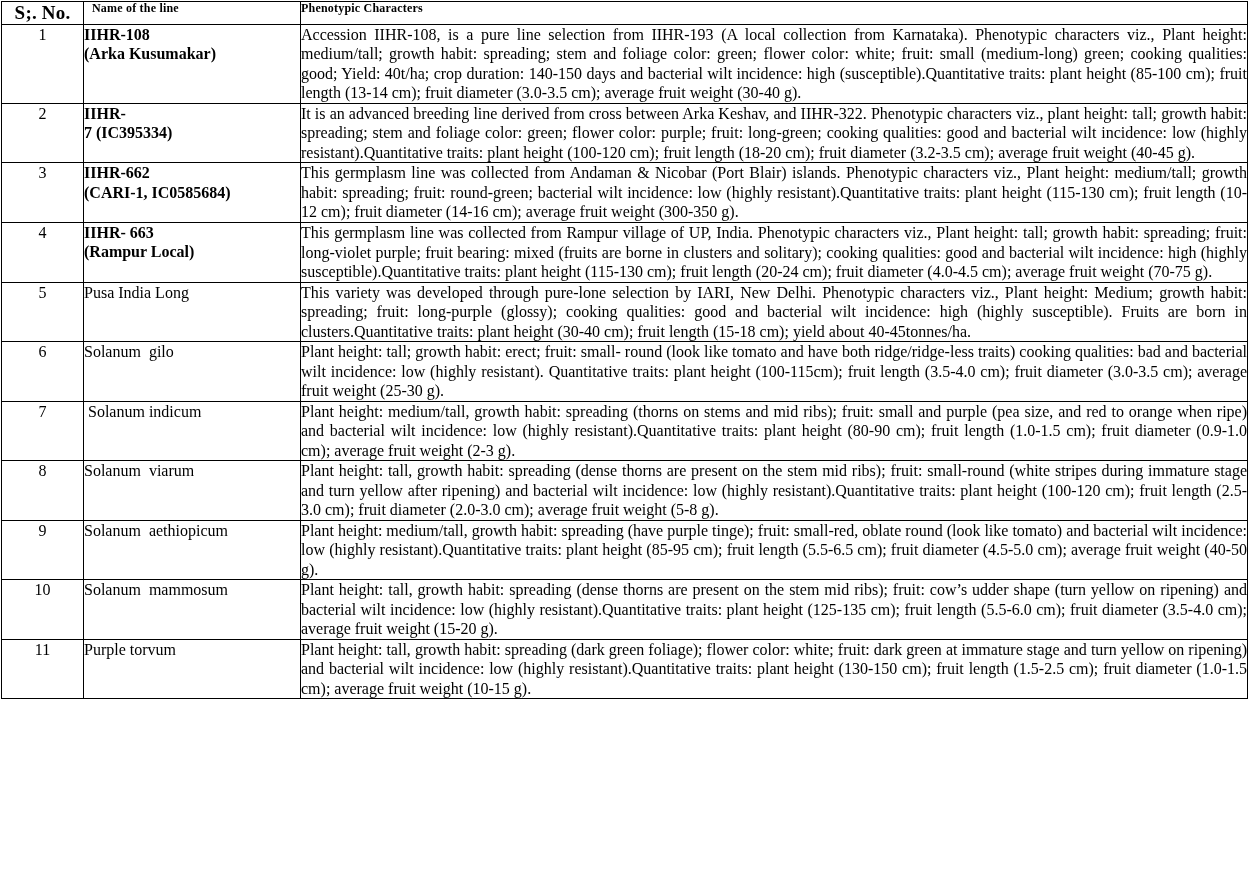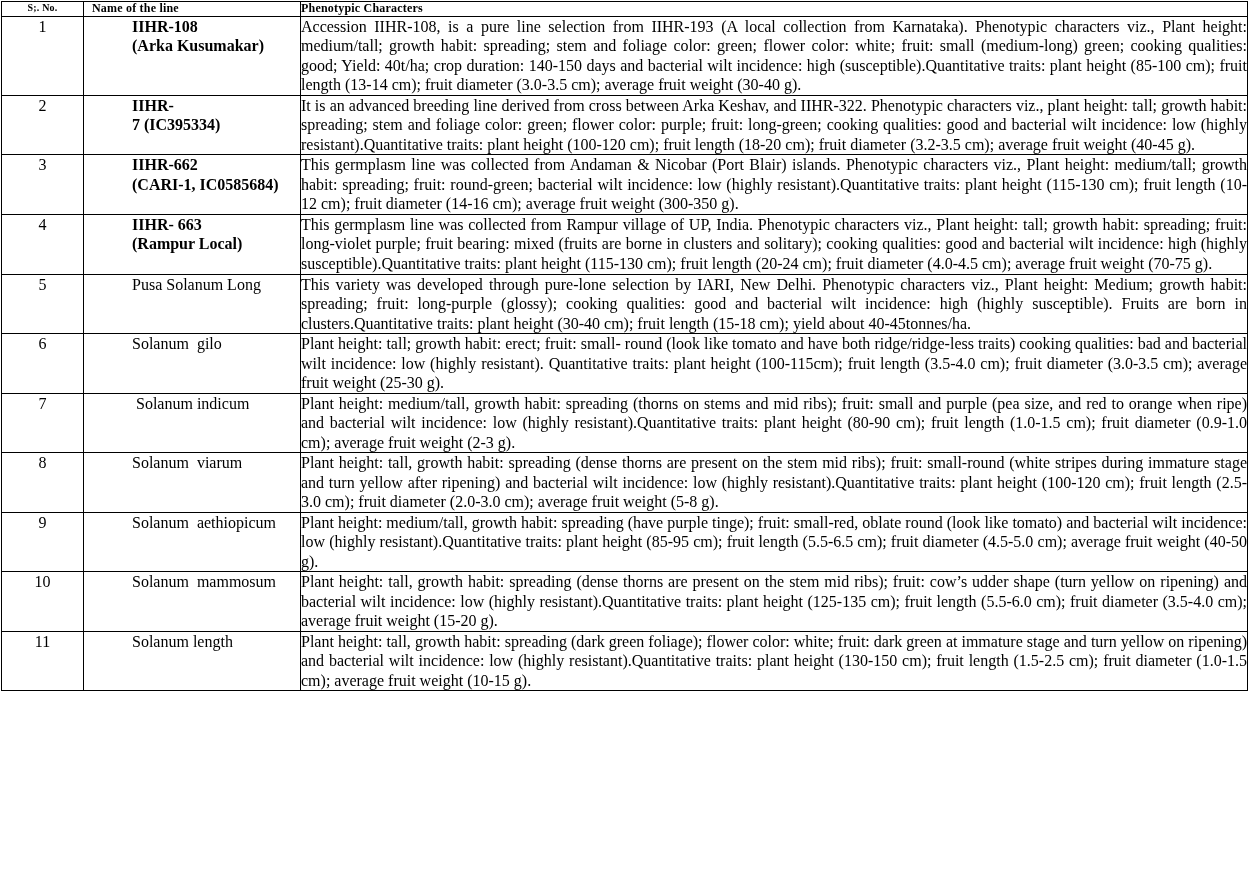--- a/index.html
+++ b/index.html
@@ -39,21 +39,21 @@
   }
   
   thead th {
     text-align: center;
     font-weight: bold;
     font-size: 12px;
     line-height: 1.15;
     padding: 4px 4px 6px 4px;
     letter-spacing: 0.2px;
   }
-  thead th.h-sno { font-size: 10px; }
+  thead th.h-sno { font-size: 19px; }
   thead th.h-name { text-align: left; padding-left: 8px; }
   thead th.h-pheno { text-align: left; }
 
   
   td.sno {
     text-align: center;
     font-size: 16px;
     padding: 4px 2px 4px 2px;
     line-height: 1.2;
   }
@@ -66,21 +66,21 @@
     font-size: 16px;
     line-height: 1.22;
     padding: 4px 6px 5px 7px;
     text-align: justify;
     text-justify: inter-word;
     hyphens: manual;
   }
   .name-bold { font-weight: bold; }
   .name-italic { }
   .name-plain { font-weight: normal; font-style: normal; }
-  .nm-line { display: block; white-space: pre; margin-left: 48px; }
+  .nm-line { display: block; white-space: pre; }
 </style>
 </head>
 <body>
 
 <div class="page">
   <table class="data-table">
     <colgroup>
       <col class="c-sno">
       <col class="c-name">
       <col class="c-pheno">
@@ -121,21 +121,21 @@
           <td class="sno">4</td>
           <td class="name">
             <span class="nm-line name-bold">IIHR- 663</span>
             <span class="nm-line name-bold">(Rampur Local)</span>
           </td>
           <td class="pheno">This germplasm line was collected from Rampur village of UP, India. Phenotypic characters viz., Plant height: tall; growth habit: spreading; fruit: long-violet purple; fruit bearing: mixed (fruits are borne in clusters and solitary); cooking qualities: good and bacterial wilt incidence: high (highly susceptible).Quantitative traits: plant height (115-130 cm); fruit length (20-24 cm); fruit diameter (4.0-4.5 cm); average fruit weight (70-75 g).</td>
         </tr>
         <tr>
           <td class="sno">5</td>
           <td class="name">
-            <span class="nm-line name-plain">Pusa Solanum Long</span>
+            <span class="nm-line name-plain">Pusa India Long</span>
           </td>
           <td class="pheno">This variety was developed through pure-lone selection by IARI, New Delhi. Phenotypic characters viz., Plant height: Medium; growth habit: spreading; fruit: long-purple (glossy); cooking qualities: good and bacterial wilt incidence: high (highly susceptible). Fruits are born in clusters.Quantitative traits: plant height (30-40 cm); fruit length (15-18 cm); yield about 40-45tonnes/ha.</td>
         </tr>
         <tr>
           <td class="sno">6</td>
           <td class="name">
             <span class="nm-line name-italic">Solanum  gilo</span>
           </td>
           <td class="pheno">Plant height: tall; growth habit: erect; fruit: small- round (look like tomato and have both ridge/ridge-less traits) cooking qualities: bad and bacterial wilt incidence: low (highly resistant). Quantitative traits: plant height (100-115cm); fruit length (3.5-4.0 cm); fruit diameter (3.0-3.5 cm); average fruit weight (25-30 g).</td>
         </tr>
@@ -163,19 +163,19 @@
         <tr>
           <td class="sno">10</td>
           <td class="name">
             <span class="nm-line name-italic">Solanum  mammosum</span>
           </td>
           <td class="pheno">Plant height: tall, growth habit: spreading (dense thorns are present on the stem mid ribs); fruit: cow’s udder shape (turn yellow on ripening) and bacterial wilt incidence: low (highly resistant).Quantitative traits: plant height (125-135 cm); fruit length (5.5-6.0 cm); fruit diameter (3.5-4.0 cm); average fruit weight (15-20 g).</td>
         </tr>
         <tr>
           <td class="sno">11</td>
           <td class="name">
-            <span class="nm-line name-italic">Solanum length</span>
+            <span class="nm-line name-italic">Purple torvum</span>
           </td>
           <td class="pheno">Plant height: tall, growth habit: spreading (dark green foliage); flower color: white; fruit: dark green at immature stage and turn yellow on ripening) and bacterial wilt incidence: low (highly resistant).Quantitative traits: plant height (130-150 cm); fruit length (1.5-2.5 cm); fruit diameter (1.0-1.5 cm); average fruit weight (10-15 g).</td>
         </tr>
       </tbody>
   </table>
 </div>
 
 </body></html>

